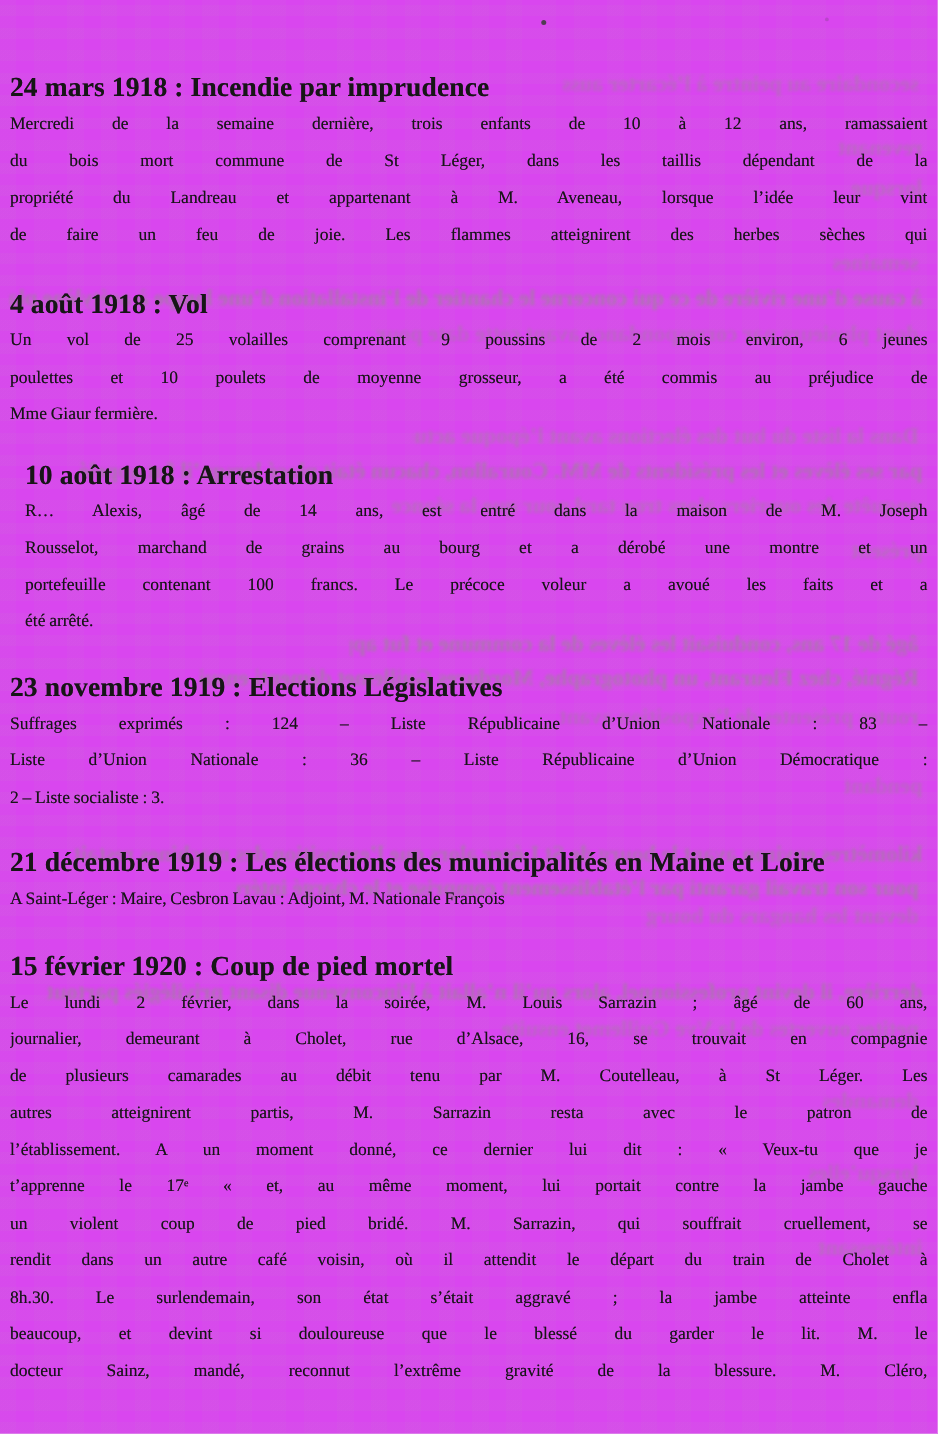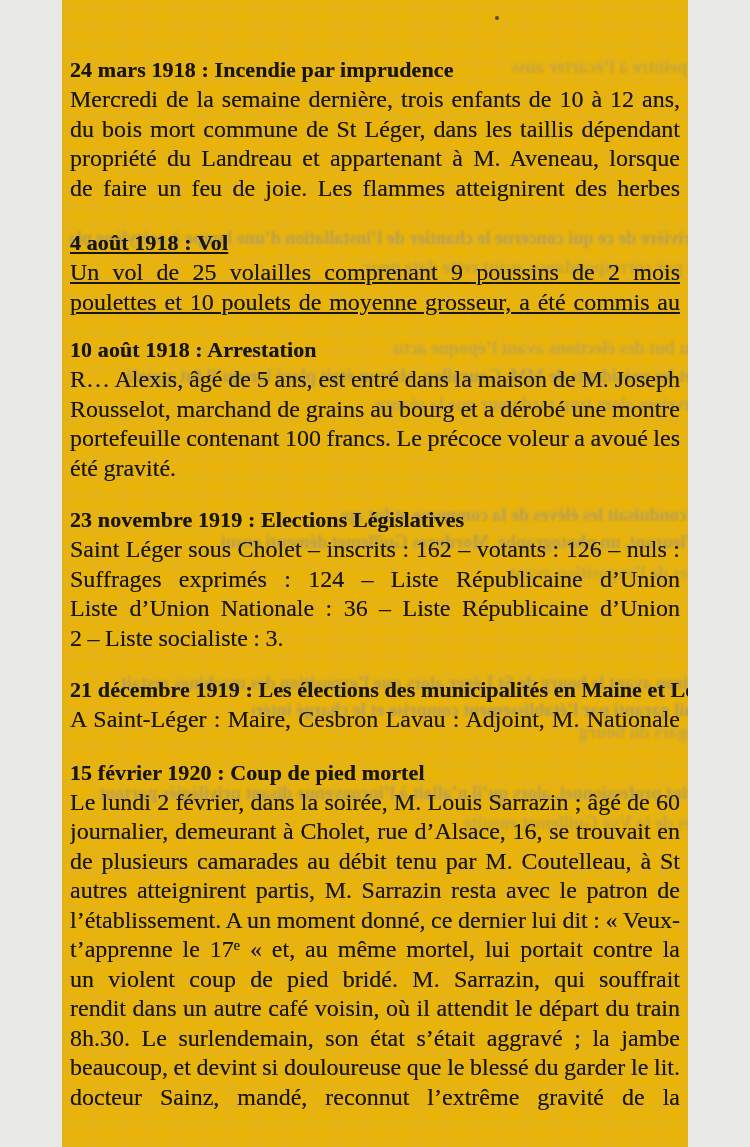--- a/index.html
+++ b/index.html
@@ -1,57 +1,57 @@
 <!DOCTYPE html>
 <html lang="fr"><head>
 <meta charset="utf-8">
 <style>
   html,body{margin:0;padding:0;}
   body{background:#e8e8e6;font-family:"Liberation Serif","DejaVu Serif",serif;}
 
   .page{
     position:relative;
-    width:626px;height:1147px;
+    width:750px;height:1147px;
     margin:0 auto;
-    background:#eab308;
+    background:#d946ef;
     overflow:hidden;
     color:#161616;
   }
 
   
   .scan-noise{
     position:absolute;inset:0;pointer-events:none;
     background:
       repeating-linear-gradient(0deg, rgba(180,180,170,.05) 0 9px, rgba(255,255,255,0) 9px 18px),
       repeating-linear-gradient(90deg, rgba(175,175,165,.04) 0 13px, rgba(255,255,255,0) 13px 27px);
   }
 
   .content{
     position:relative;
     padding:55px 8px 0 8px;
   }
 
   .sec{margin-top:22px;}
   .sec:first-child{margin-top:0;}
-  .sec:nth-child(2){margin-top:25px;text-decoration:underline;}
-  .sec:nth-child(3){margin-top:18px;}
+  .sec:nth-child(2){margin-top:25px;}
+  .sec:nth-child(3){margin-top:18px;margin-left:12px;}
   .sec:nth-child(6){margin-top:23px;}
 
   .sec h2{
     margin:0;
     font-size:22px;
     line-height:30px;
     font-weight:700;
     white-space:nowrap;
     letter-spacing:.1px;
     text-shadow:0 0 .4px rgba(0,0,0,.55);
   }
 
   .line{
-    font-size:24px;
+    font-size:14px;
     line-height:29.5px;
     height:29.5px;
     overflow:hidden;
     word-spacing:-.5px;
     text-align:justify;
     text-shadow:0 0 .4px rgba(0,0,0,.5);
   }
   .line.just{text-align-last:justify;}
   .line.last{text-align-last:left;}
 
@@ -117,47 +117,47 @@
         <h2>24 mars 1918 : Incendie par imprudence</h2>
         <div class="line just">Mercredi de la semaine dernière, trois enfants de 10 à 12 ans, ramassaient</div>
         <div class="line just">du bois mort commune de St Léger, dans les taillis dépendant de la</div>
         <div class="line just">propriété du Landreau et appartenant à M. Aveneau, lorsque l’idée leur vint</div>
         <div class="line just">de faire un feu de joie. Les flammes atteignirent des herbes sèches qui</div>
       </section>
       <section class="sec">
         <h2>4 août 1918 : Vol</h2>
         <div class="line just">Un vol de 25 volailles comprenant 9 poussins de 2 mois environ, 6 jeunes</div>
         <div class="line just">poulettes et 10 poulets de moyenne grosseur, a été commis au préjudice de</div>
+        <div class="line last">Mme Giaur fermière.</div>
       </section>
       <section class="sec">
         <h2>10 août 1918 : Arrestation</h2>
-        <div class="line just">R… Alexis, âgé de 5 ans, est entré dans la maison de M. Joseph</div>
+        <div class="line just">R… Alexis, âgé de 14 ans, est entré dans la maison de M. Joseph</div>
         <div class="line just">Rousselot, marchand de grains au bourg et a dérobé une montre et un</div>
         <div class="line just">portefeuille contenant 100 francs. Le précoce voleur a avoué les faits et a</div>
-        <div class="line last">été gravité.</div>
+        <div class="line last">été arrêté.</div>
       </section>
       <section class="sec">
         <h2>23 novembre 1919 : Elections Législatives</h2>
-        <div class="line just">Saint Léger sous Cholet – inscrits : 162 – votants : 126 – nuls : 2 –</div>
         <div class="line just">Suffrages exprimés : 124 – Liste Républicaine d’Union Nationale : 83 –</div>
         <div class="line just">Liste d’Union Nationale : 36 – Liste Républicaine d’Union Démocratique :</div>
         <div class="line last">2 – Liste socialiste : 3.</div>
       </section>
       <section class="sec">
         <h2>21 décembre 1919 : Les élections des municipalités en Maine et Loire</h2>
         <div class="line last">A Saint-Léger : Maire, Cesbron Lavau : Adjoint, M. Nationale François</div>
       </section>
       <section class="sec">
         <h2>15 février 1920 : Coup de pied mortel</h2>
         <div class="line just">Le lundi 2 février, dans la soirée, M. Louis Sarrazin ; âgé de 60 ans,</div>
         <div class="line just">journalier, demeurant à Cholet, rue d’Alsace, 16, se trouvait en compagnie</div>
         <div class="line just">de plusieurs camarades au débit tenu par M. Coutelleau, à St Léger. Les</div>
         <div class="line just">autres atteignirent partis, M. Sarrazin resta avec le patron de</div>
         <div class="line just">l’établissement. A un moment donné, ce dernier lui dit : « Veux-tu que je</div>
-        <div class="line just">t’apprenne le 17ᵉ « et, au même mortel, lui portait contre la jambe gauche</div>
+        <div class="line just">t’apprenne le 17ᵉ « et, au même moment, lui portait contre la jambe gauche</div>
         <div class="line just">un violent coup de pied bridé. M. Sarrazin, qui souffrait cruellement, se</div>
         <div class="line just">rendit dans un autre café voisin, où il attendit le départ du train de Cholet à</div>
         <div class="line just">8h.30. Le surlendemain, son état s’était aggravé ; la jambe atteinte enfla</div>
         <div class="line just">beaucoup, et devint si douloureuse que le blessé du garder le lit. M. le</div>
         <div class="line just">docteur Sainz, mandé, reconnut l’extrême gravité de la blessure. M. Cléro,</div>
       </section>
     </div>
 </div>
 
 </body></html>

